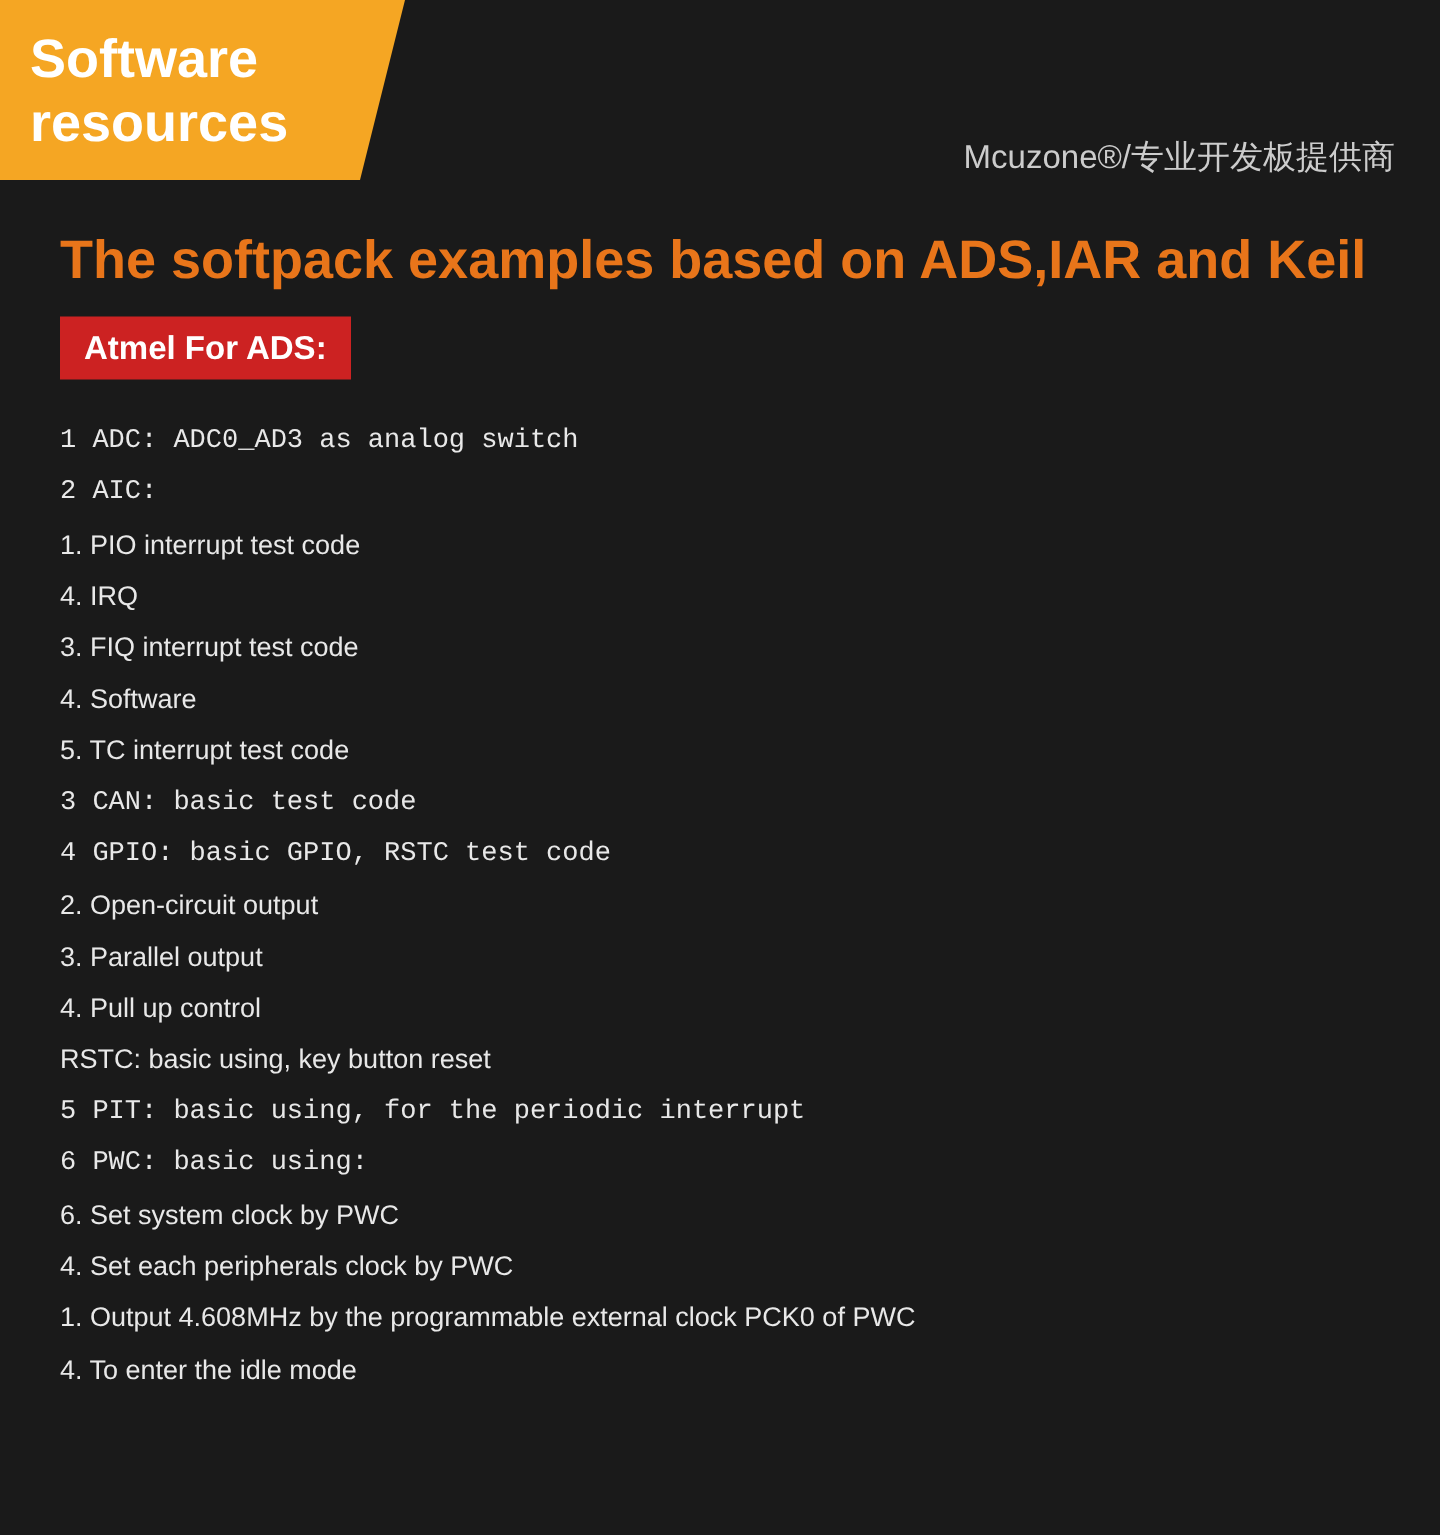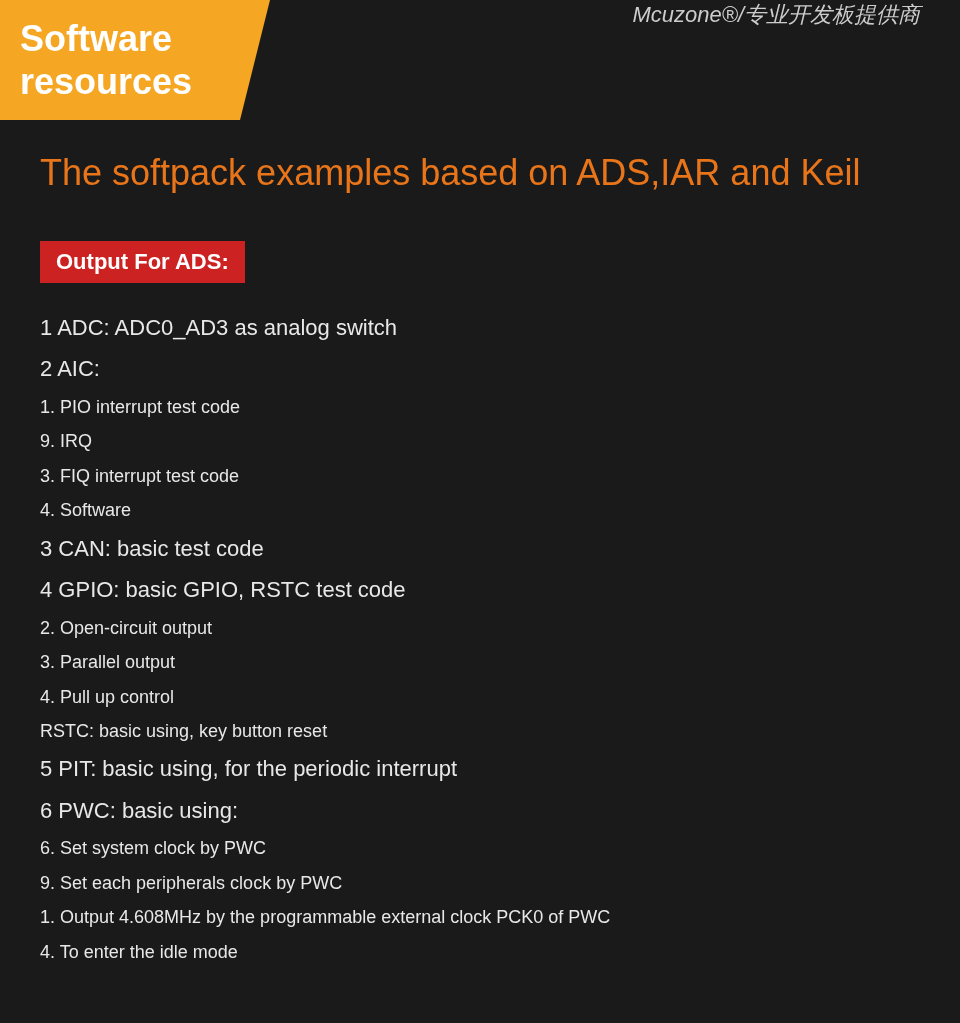--- a/index.html
+++ b/index.html
@@ -46,62 +46,62 @@
 
     .header-title {
       color: #ffffff;
       font-size: 36px;
       font-weight: bold;
       line-height: 1.2;
     }
 
     .header-right {
       display: flex;
-      align-items: flex-start;
+      align-items: flex-end;
       justify-content: flex-end;
       flex: 1;
-      padding-right: 40px;
-      font-style: italic;
+      padding-right: 30px;
     }
 
     .header-subtitle {
       color: #cccccc;
       font-size: 22px;
     }
 
     .content {
       padding: 30px 40px;
     }
 
     .main-title {
       color: #e8751a;
       font-size: 36px;
-      font-weight: normal;
-      margin-bottom: 44px;
+      font-weight: bold;
+      margin-bottom: 14px;
       line-height: 1.3;
     }
 
     .badge {
       display: inline-block;
       background-color: #cc2222;
       color: #ffffff;
       font-size: 22px;
       font-weight: bold;
       padding: 8px 16px;
       margin-bottom: 25px;
     }
 
     .list-section {
       line-height: 1.8;
     }
 
     .top-level-item {
-      font-size: 22px;
+      font-size: 18px;
       margin-bottom: 2px;
       color: #e8e8e8;
+      font-family: Liberation Mono, monospace;
     }
 
     .sub-item {
       font-size: 18px;
       margin-bottom: 2px;
       color: #e8e8e8;
     }
   </style>
 </head>
 <body>
@@ -113,34 +113,35 @@
       <span>resources</span>
     </div>
   </div>
   <div class="header-right">
     <span class="header-subtitle">Mcuzone®/专业开发板提供商</span>
   </div>
 </header>
 
 <div class="content">
   <h1 class="main-title">The softpack examples based on ADS,IAR and Keil</h1>
-  <div class="badge">Output For ADS:</div>
+  <div class="badge">Atmel For ADS:</div>
   <div class="list-section" id="item-list">
   <div class="top-level-item">1 ADC: ADC0_AD3 as analog switch</div>
       <div class="top-level-item">2 AIC:</div>
       <div class="sub-item">1. PIO interrupt test code</div>
-      <div class="sub-item">9. IRQ</div>
+      <div class="sub-item">4. IRQ</div>
       <div class="sub-item">3. FIQ interrupt test code</div>
       <div class="sub-item">4. Software</div>
+      <div class="sub-item">5. TC interrupt test code</div>
       <div class="top-level-item">3 CAN: basic test code</div>
       <div class="top-level-item">4 GPIO: basic GPIO, RSTC test code</div>
       <div class="sub-item">2. Open-circuit output</div>
       <div class="sub-item">3. Parallel output</div>
       <div class="sub-item">4. Pull up control</div>
       <div class="sub-item">RSTC: basic using, key button reset</div>
       <div class="top-level-item">5 PIT: basic using, for the periodic interrupt</div>
       <div class="top-level-item">6 PWC: basic using:</div>
       <div class="sub-item">6. Set system clock by PWC</div>
-      <div class="sub-item">9. Set each peripherals clock by PWC</div>
+      <div class="sub-item">4. Set each peripherals clock by PWC</div>
       <div class="sub-item">1. Output 4.608MHz by the programmable external clock PCK0 of PWC</div>
       <div class="sub-item">4. To enter the idle mode</div>
     </div>
 </div>
 
 </body></html>

